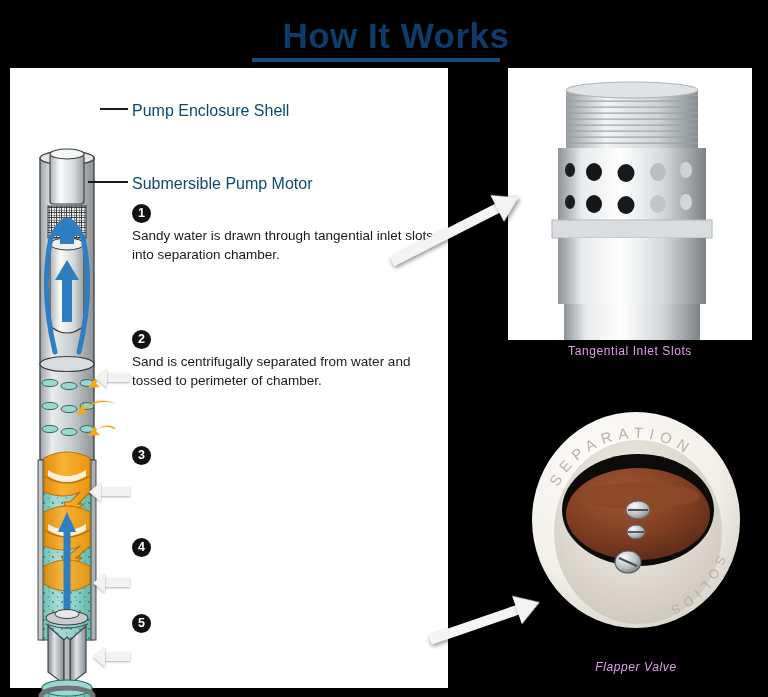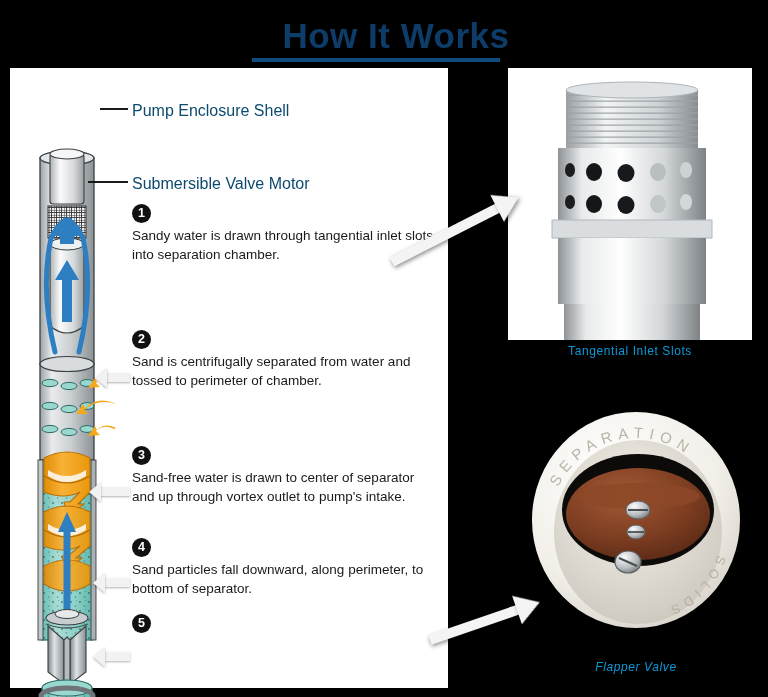--- a/index.html
+++ b/index.html
@@ -14,21 +14,21 @@
   #title-underline{position:absolute;left:240px;top:58px;width:248px;height:4px;background:#114a7d;}
 
   
   #left-panel{position:absolute;left:10px;top:68px;width:438px;height:620px;background:#fff;}
 
   
   #photo-top{position:absolute;left:508px;top:68px;width:244px;height:272px;background:#fff;overflow:hidden;}
   #photo-bottom{position:absolute;left:520px;top:392px;width:232px;height:262px;overflow:hidden;}
 
   .cap{position:absolute;width:244px;text-align:center;font-size:12px;
-       color:#0ea5e9;letter-spacing:.6px;opacity:.92;}
+       color:#f0abfc;letter-spacing:.6px;opacity:.92;}
   #cap-top{left:508px;top:344px;}
   #cap-bottom{left:514px;top:660px;width:244px;font-style:italic;}
 
   
   .leadline{position:absolute;height:2px;background:#1a1a1a;}
   .lbl{position:absolute;font-size:16px;color:#0c4a6e;line-height:1.34;}
   .step{position:absolute;width:305px;}
   .step .num{display:block;width:19px;height:19px;border-radius:50%;background:#111;color:#fff;
     font-size:12.5px;font-weight:bold;line-height:19px;text-align:center;margin-bottom:3px;}
   .step .body{font-size:13.5px;color:#1a1a1a;line-height:1.33;}
@@ -187,43 +187,41 @@
           <ellipse cx="43" cy="582" rx="24" ry="6" fill="#2c2f31" stroke="#15181a" stroke-width="1.1"></ellipse>
           <ellipse cx="43" cy="580" rx="24" ry="5" fill="#9b9fa2"></ellipse>
         </g>
       </svg>
     </div>
 
     <div class="leadline" style="left:90px;top:40px;width:28px;"></div>
     <div class="lbl" style="left:122px;top:32px;">Pump Enclosure Shell</div>
 
     <div class="leadline" style="left:78px;top:113px;width:40px;"></div>
-    <div class="lbl" style="left:122px;top:105px;">Submersible Valve Motor</div>
+    <div class="lbl" style="left:122px;top:105px;">Submersible Pump Motor</div>
 
     <div class="step" style="left:122px;top:136px;">
       <span class="num">1</span>
       <span class="body">Sandy water is drawn through tangential inlet slots into separation chamber.</span>
     </div>
 
     <div class="wcal" style="left:96px;top:305px;width:24px;"></div>
     <div class="step" style="left:122px;top:262px;">
       <span class="num">2</span>
       <span class="body">Sand is centrifugally separated from water and tossed to perimeter of chamber.</span>
     </div>
 
     <div class="wcal" style="left:90px;top:419px;width:30px;"></div>
     <div class="step" style="left:122px;top:378px;">
       <span class="num">3</span>
-      <span class="body">Sand-free water is drawn to center of separator and up through vortex outlet to pump's intake.</span>
     </div>
 
     <div class="wcal" style="left:94px;top:510px;width:26px;"></div>
     <div class="step" style="left:122px;top:470px;">
       <span class="num">4</span>
-      <span class="body">Sand particles fall downward, along perimeter, to bottom of separator.</span>
     </div>
 
     <div class="wcal" style="left:94px;top:584px;width:26px;"></div>
     <div class="step" style="left:122px;top:546px;">
       <span class="num">5</span>
     </div>
   </div>
 
   <div id="photo-top">
     <svg width="244" height="272" viewBox="0 0 244 272">

